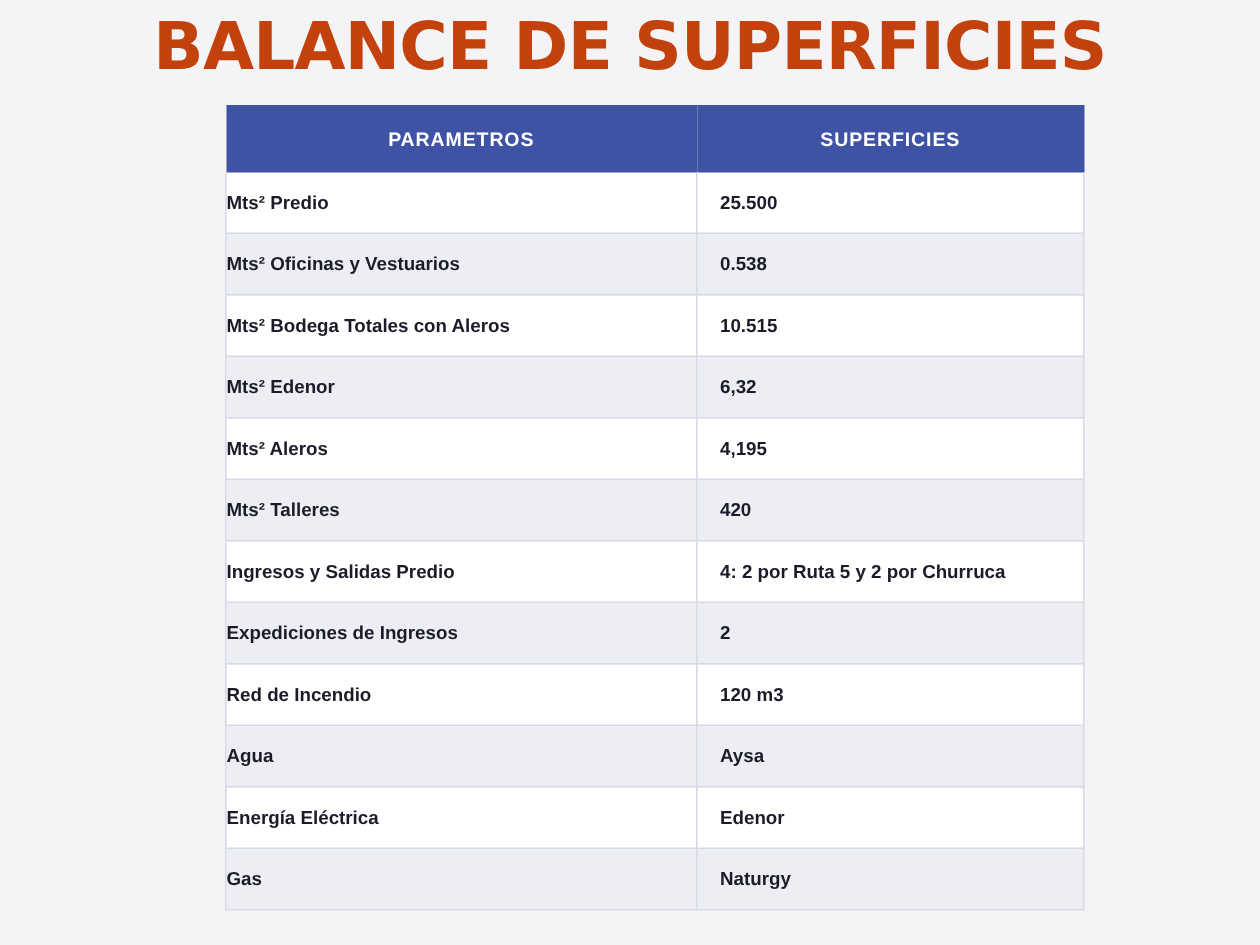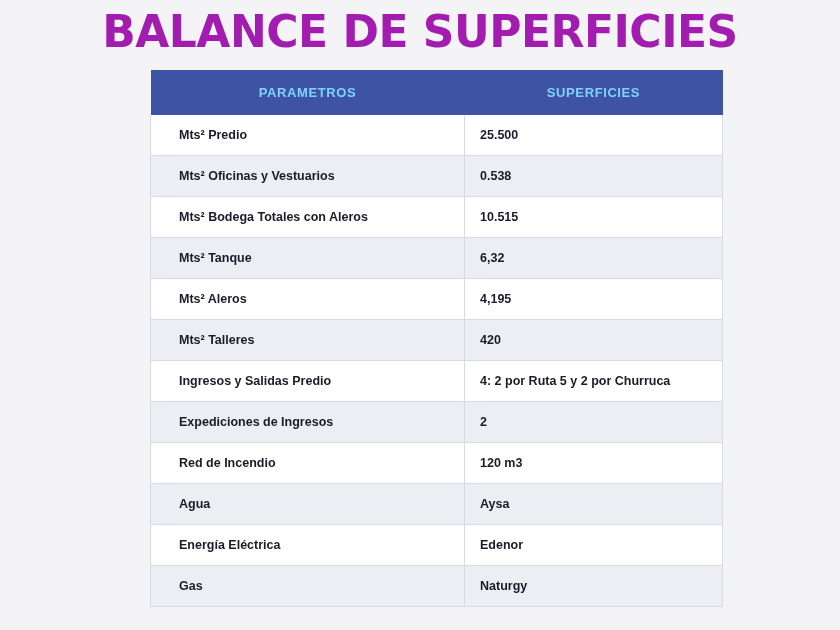--- a/index.html
+++ b/index.html
@@ -18,52 +18,52 @@
     height: 630px;
     position: relative;
     box-sizing: border-box;
   }
   .title {
     text-align: center;
     font-family: "DejaVu Sans", sans-serif;
     font-size: 44px;
     font-weight: bold;
     letter-spacing: -0.5px;
-    color: #a21caf;
+    color: #c2410c;
     margin: 0;
     padding-top: 8px;
     line-height: 1.1;
   }
   .table-wrap {
     margin: 14px auto 0 auto;
     width: 540px;
   }
   table.balance {
     border-collapse: collapse;
     width: 100%;
     table-layout: fixed;
   }
   table.balance thead th {
     background: #3f53a4;
-    color: #7dd3fc;
+    color: #ffffff;
     font-size: 13px;
     font-weight: bold;
     letter-spacing: 0.6px;
     padding: 15px 8px;
     text-align: center;
     border: none;
   }
   table.balance thead th.col-param { width: 298px; }
   table.balance thead th.col-sup { width: 242px; }
 
   table.balance tbody td {
     font-size: 12.5px;
     font-weight: bold;
     color: #1b1b29;
-    padding: 13px 28px;
+    padding: 13px 0;
     border: 1px solid #d7dae6;
     border-top: none;
     vertical-align: middle;
     white-space: nowrap;
     overflow: hidden;
     text-overflow: ellipsis;
   }
   table.balance tbody tr:nth-child(odd) td { background: #ffffff; }
   table.balance tbody tr:nth-child(even) td { background: #eceef4; }
   table.balance tbody tr:last-child td { border-bottom: 1px solid #d7dae6; }
@@ -91,21 +91,21 @@
         </tr>
         <tr>
           <td class="label">Mts² Oficinas y Vestuarios</td>
           <td class="value">0.538</td>
         </tr>
         <tr>
           <td class="label">Mts² Bodega Totales con Aleros</td>
           <td class="value">10.515</td>
         </tr>
         <tr>
-          <td class="label">Mts² Tanque</td>
+          <td class="label">Mts² Edenor</td>
           <td class="value">6,32</td>
         </tr>
         <tr>
           <td class="label">Mts² Aleros</td>
           <td class="value">4,195</td>
         </tr>
         <tr>
           <td class="label">Mts² Talleres</td>
           <td class="value">420</td>
         </tr>

